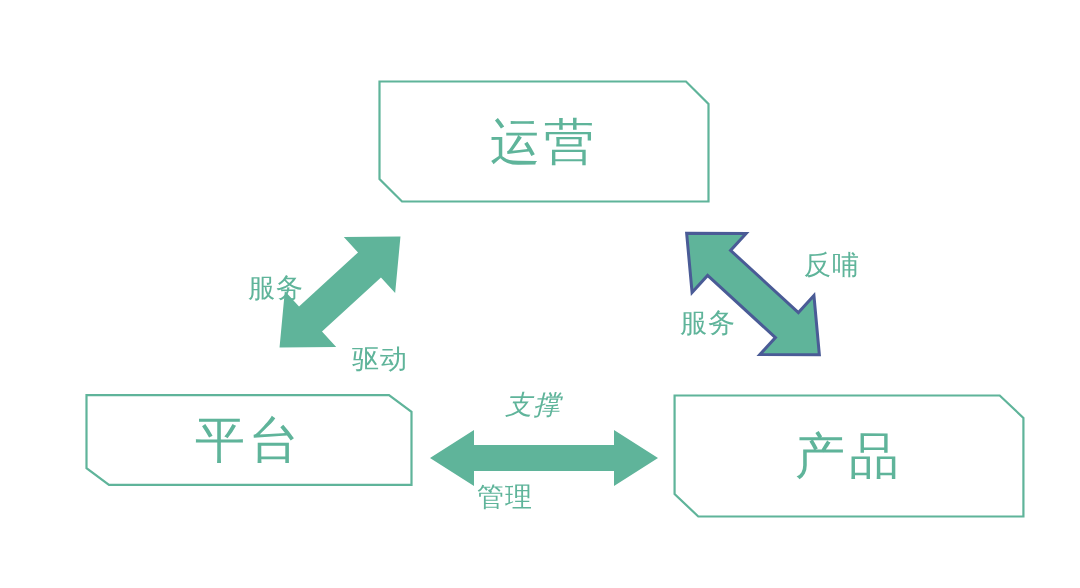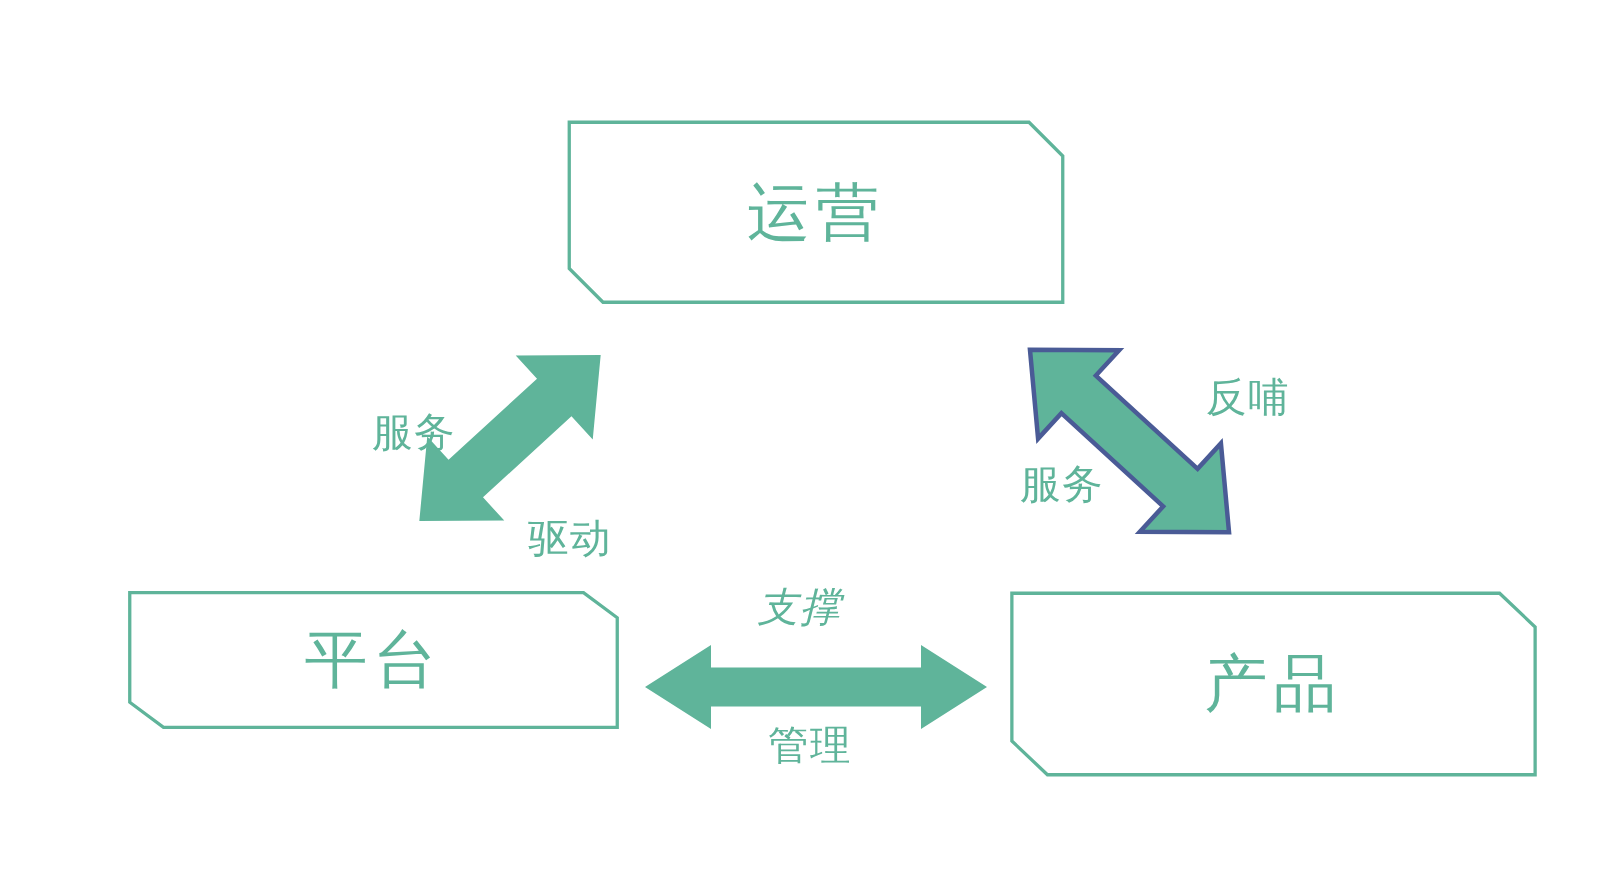--- a/index.html
+++ b/index.html
@@ -35,21 +35,21 @@
     position: absolute;
     inset: 0;
     width: 100%;
     height: 100%;
     display: block;
   }
   .node-label {
     position: relative;
     z-index: 2;
     color: #5fb49a;
-    font-size: 42px;
+    font-size: 50px;
     line-height: 1;
     letter-spacing: 4px;
     font-weight: 400;
     white-space: nowrap;
     text-align: left;
   }
 
   #node-operations { left: 378px; top: 80px;  width: 332px; height: 123px; }
   #node-platform   { left: 85px;  top: 394px; width: 328px; height: 92px; }
   #node-product    { left: 673px; top: 394px; width: 352px; height: 124px; }
@@ -72,21 +72,21 @@
     line-height: 1;
     white-space: nowrap;
     letter-spacing: 1px;
   }
 
   #label-service-left { left: 248px; top: 275px; }
   #label-drive        { left: 352px; top: 318px; margin-top: 28px; }
   #label-feedback     { left: 784px; top: 252px; margin-left: 20px; }
   #label-service-right{ left: 680px; top: 310px; }
   #label-support      { left: 505px; top: 392px; font-style: italic; }
-  #label-manage       { left: 512px; top: 484px; }
+  #label-manage       { left: 477px; top: 484px; }
 </style>
 </head>
 <body>
 
 <div id="diagram-canvas">
 
   <div class="node" id="node-operations">
     <svg class="node-shape" viewBox="0 0 332 123" preserveAspectRatio="none">
       <path d="M1.5 1.5 H308 L330.5 24 V121.5 H24 L1.5 99 Z" fill="#ffffff" stroke="#5fb49a" stroke-width="2.2" vector-effect="non-scaling-stroke"></path>
     </svg>

